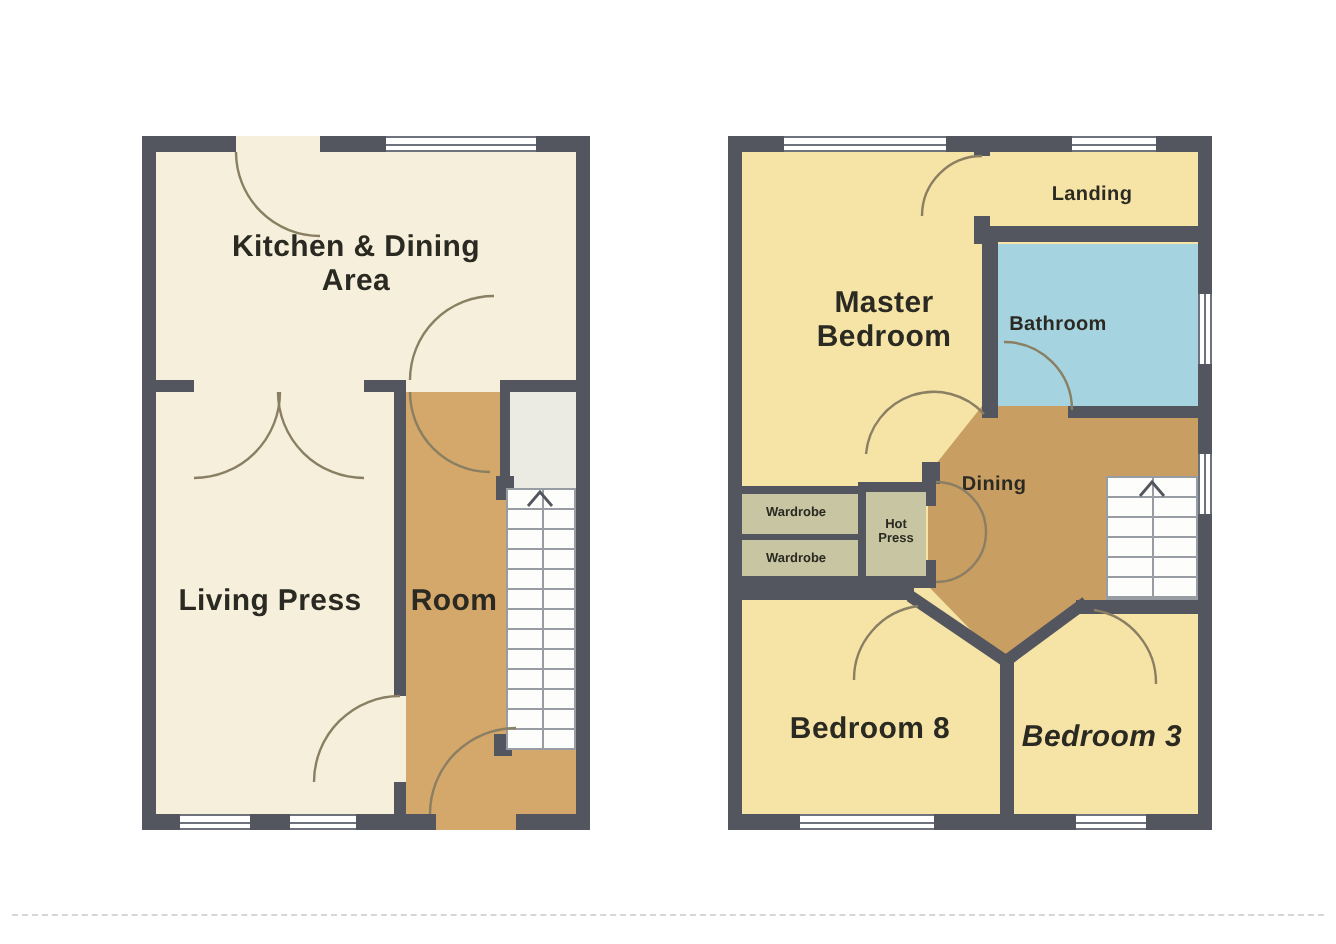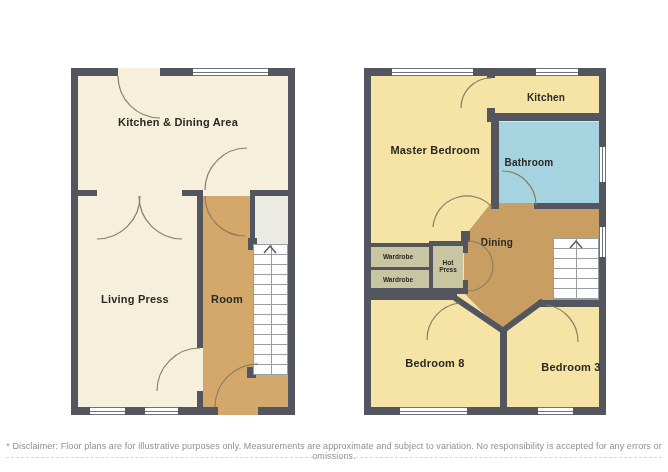--- a/index.html
+++ b/index.html
@@ -14,21 +14,21 @@
          box-sizing:border-box;}
   .win-v{position:absolute;background-color:#fff;
          border-left:1px solid #6d727c;border-right:1px solid #6d727c;
          background-image:linear-gradient(90deg,#6d727c,#6d727c);
          background-size:1px 100%;background-position:center;background-repeat:no-repeat;
          box-sizing:border-box;}
   .stairs{position:absolute;background-color:#fdfdfc;border:1px solid #989ca3;box-sizing:border-box;
           background-image:repeating-linear-gradient(to bottom,transparent 0 9px,#989ca3 9px 10px);}
   .stairs::before{content:"";position:absolute;left:50%;top:0;bottom:0;width:1px;background:#989ca3;}
   .label{position:absolute;color:#2a2a22;font-weight:bold;text-align:center;
-         font-size:11px;line-height:1.1;letter-spacing:.2px;}
+         font-size:15px;line-height:1.1;letter-spacing:.2px;}
   .label.small{font-size:6.5px;letter-spacing:0;}
   .label.mid{font-size:10px;}
   #arc-layer{position:absolute;left:0;top:0;pointer-events:none;}
   .disclaimer{position:absolute;left:0;right:0;top:441px;text-align:center;
               font-size:9px;color:#8f8f8f;letter-spacing:.1px;}
   .divider-line{position:absolute;left:6px;right:6px;top:457px;border-top:1px dashed #d6d6d6;}
 </style>
 </head>
 <body>
 
@@ -100,26 +100,26 @@
     <div class="wall" style="left:429px;top:241px;width:39px;height:5px;"></div>
     <div class="wall" style="left:463px;top:241px;width:5px;height:12px;"></div>
     <div class="wall" style="left:463px;top:280px;width:5px;height:14px;"></div>
     <div class="wall" style="left:364px;top:294px;width:93px;height:6px;"></div>
     <div class="wall" style="left:538px;top:300px;width:61px;height:7px;"></div>
     <div class="wall" style="left:500px;top:330px;width:7px;height:77px;"></div>
     <div class="wall" style="left:461px;top:231px;width:9px;height:11px;"></div>
 
     <div class="stairs" style="left:553px;top:238px;width:46px;height:62px;"></div>
 
-    <div class="label" style="left:360px;top:144px;width:120px;text-align:right;">Master Bedroom</div>
-    <div class="label mid" style="left:506px;top:92px;width:80px;">Kitchen</div>
+    <div class="label" style="left:382px;top:144px;width:120px;">Master Bedroom</div>
+    <div class="label mid" style="left:506px;top:92px;width:80px;">Landing</div>
     <div class="label mid" style="left:489px;top:157px;width:80px;">Bathroom</div>
     <div class="label mid" style="left:457px;top:237px;width:80px;">Dining</div>
     <div class="label" style="left:375px;top:357px;width:120px;">Bedroom 8</div>
-    <div class="label" style="left:521px;top:361px;width:100px;">Bedroom 3</div>
+    <div class="label" style="left:501px;top:361px;width:100px;font-style:italic;">Bedroom 3</div>
     <div class="label small" style="left:368px;top:253px;width:60px;">Wardrobe</div>
     <div class="label small" style="left:368px;top:276px;width:60px;">Wardrobe</div>
     <div class="label small" style="left:433px;top:259px;width:30px;">Hot Press</div>
   </div>
 
   <svg id="arc-layer" width="668" height="472" viewBox="0 0 668 472">
 
     <g stroke="#53565e" stroke-width="6" stroke-linecap="butt">
       <line x1="455" y1="298" x2="505" y2="332"></line>
       <line x1="501" y1="332" x2="543" y2="301"></line>
@@ -140,15 +140,14 @@
       <path d="M 459,303 A 37,37 0 0 0 427,340"></path>
       <path d="M 547,305 A 37,37 0 0 1 578,342"></path>
     </g>
 
     <g fill="none" stroke="#53565e" stroke-width="1.4">
       <polyline points="264,253 270,246 276,253"></polyline>
       <polyline points="570,248 576,241 582,248"></polyline>
     </g>
   </svg>
 
-  <div class="disclaimer">* Disclaimer: Floor plans are for illustrative purposes only. Measurements are approximate and subject to variation. No responsibility is accepted for any errors or omissions.</div>
   <div class="divider-line"></div>
 </div>
 
 </body></html>

